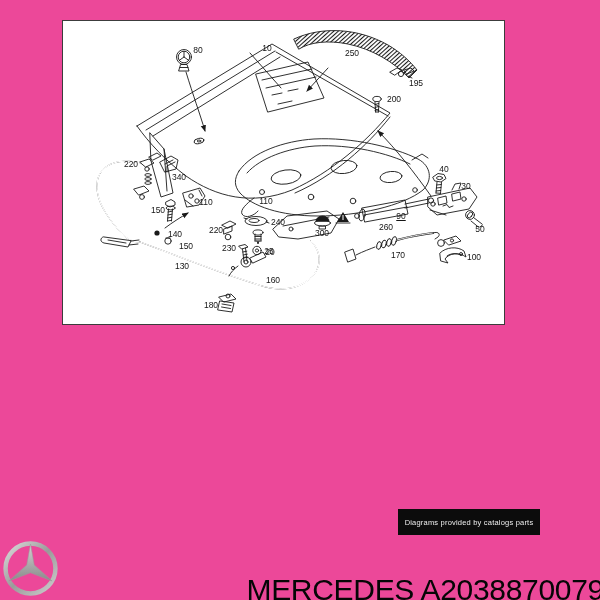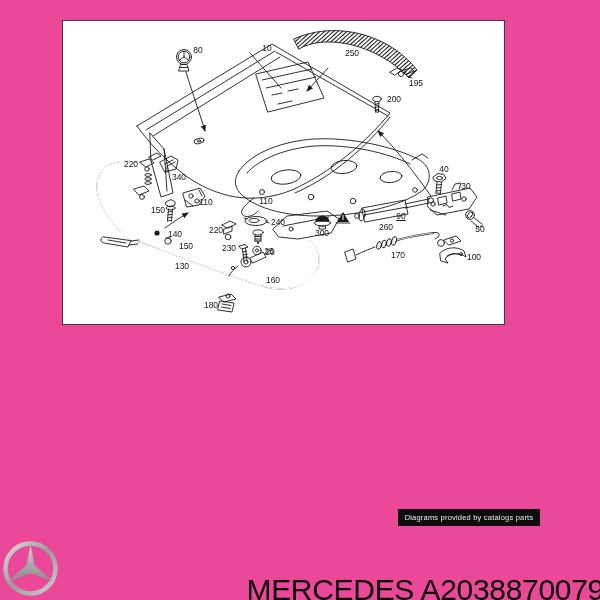--- a/index.html
+++ b/index.html
@@ -11,21 +11,21 @@
     position:absolute;left:62px;top:20px;width:443px;height:305px;
     border:1px solid #3c3c3c;background:#fff;box-sizing:border-box;
   }
   .artwork{position:absolute;left:0;top:0;width:600px;height:600px;pointer-events:none;}
   .labels-layer{position:absolute;left:0;top:0;width:600px;height:600px;}
   .part-label{
     position:absolute;transform:translate(-50%,-50%);
     font-size:8.5px;color:#141414;letter-spacing:0px;white-space:nowrap;
   }
   .watermark{
-    position:absolute;left:398px;top:509px;width:142px;height:17px;
+    position:absolute;left:398px;top:509px;width:142px;height:26px;
     background:#0c0c0c;color:#ededed;display:flex;align-items:center;justify-content:center;
     font-size:7.5px;letter-spacing:.2px;box-sizing:border-box;padding:0 4px;white-space:nowrap;
   }
   .brand-logo{position:absolute;left:2px;top:540px;width:57px;height:57px;}
   .caption{
     position:absolute;right:8px;top:573px;white-space:nowrap;
     font-size:30px;letter-spacing:-0.3px;color:#060606;
   }
   svg .ln{fill:none;stroke:#1a1a1a;stroke-width:0.9;stroke-linecap:round;stroke-linejoin:round;}
   svg .fl{fill:#1a1a1a;stroke:none;}

